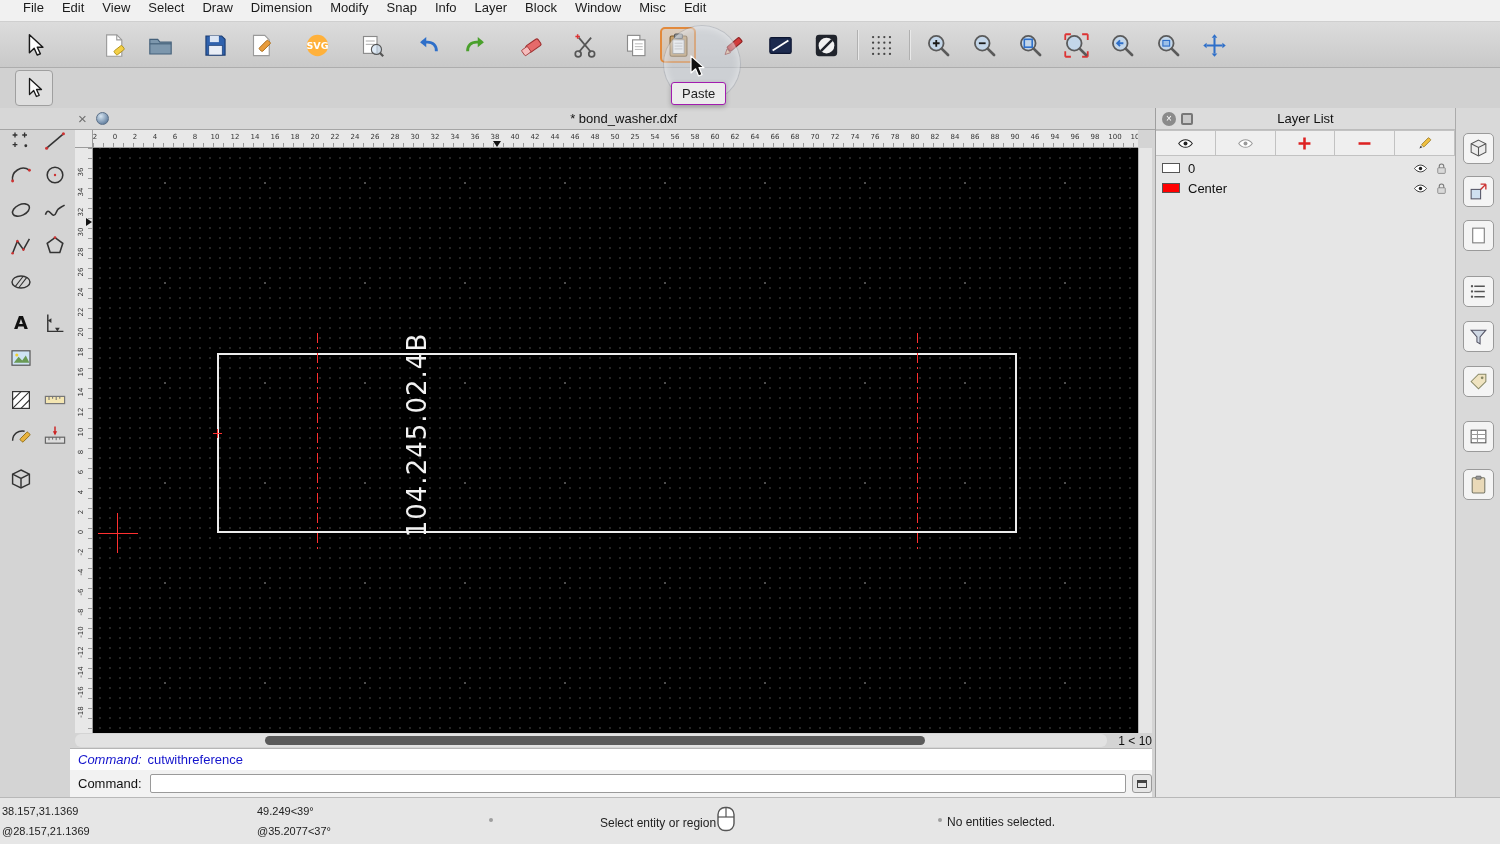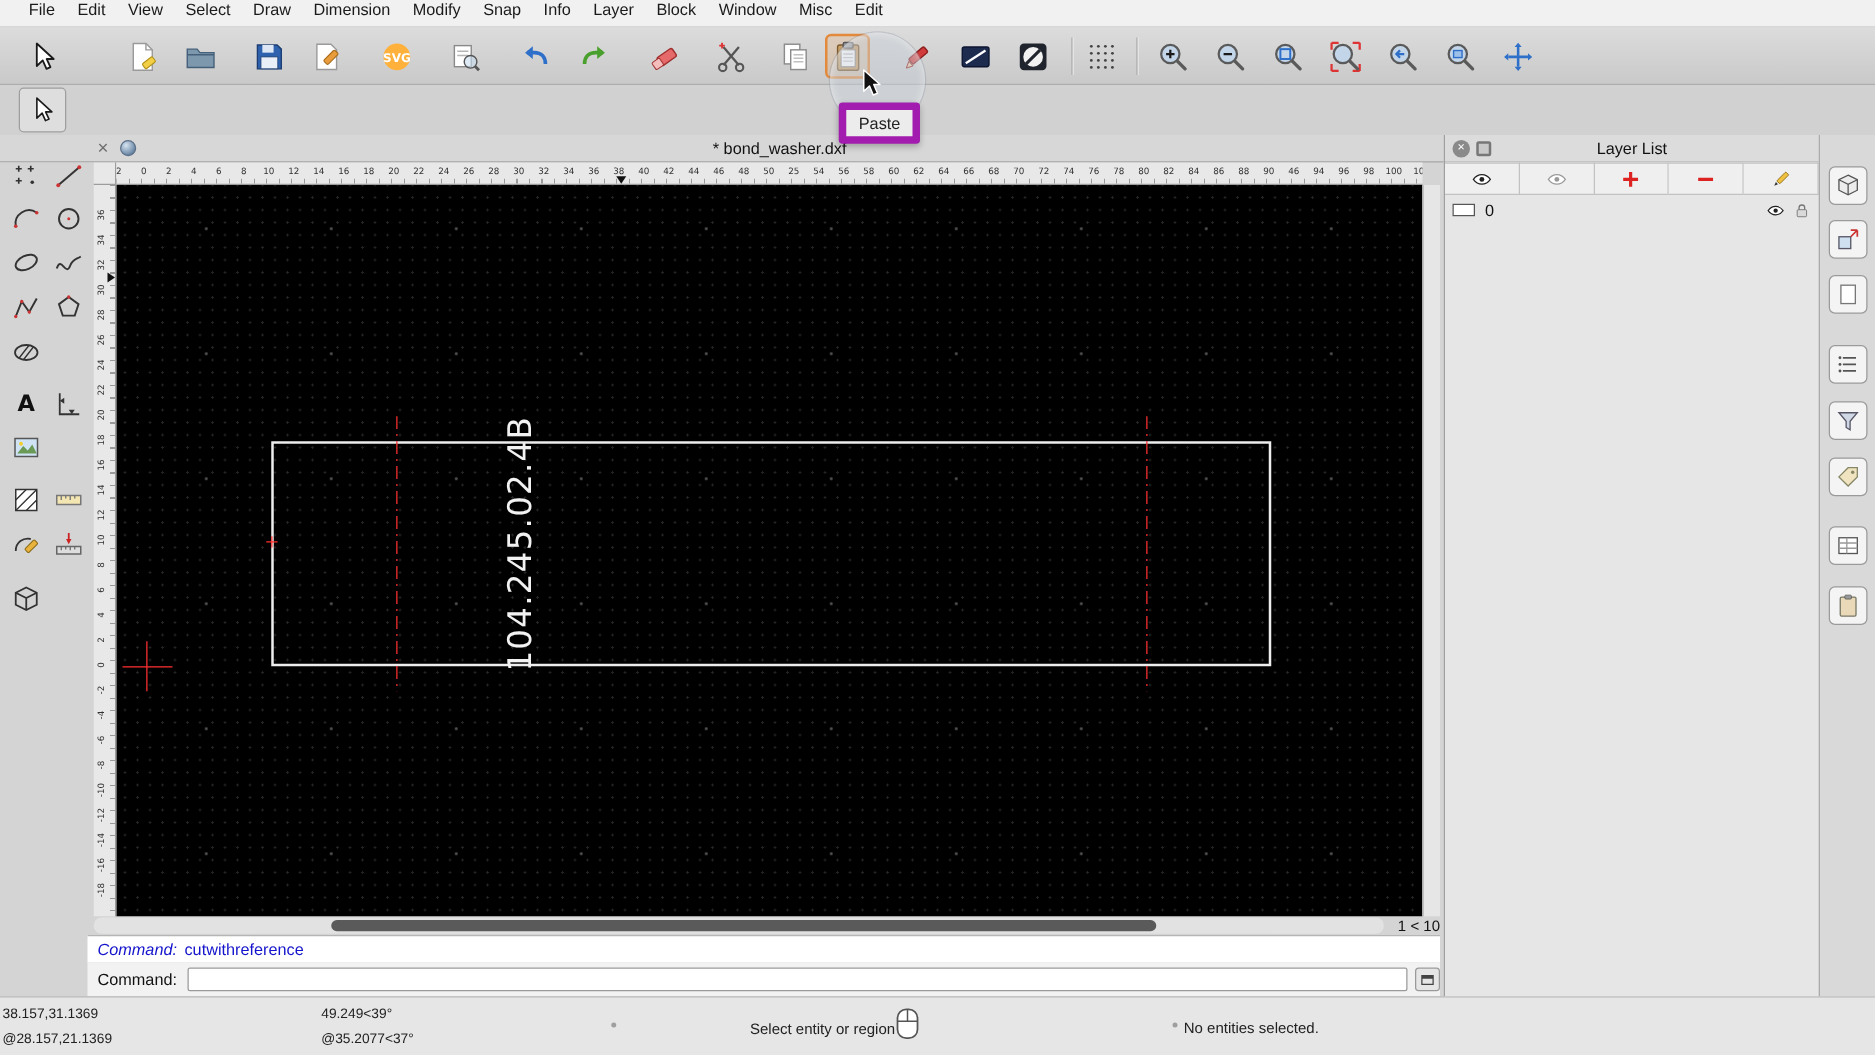--- a/index.html
+++ b/index.html
@@ -126,21 +126,21 @@
   
   .dock-strip{position:absolute;left:1455px;top:108px;width:45px;height:689px;background:#d9d9d9;border-left:1px solid #ababab;}
   .dock-btn{position:absolute;left:7px;width:31px;height:31px;background:#f4f4f4;border:1px solid #9a9a9a;
             border-radius:5px;display:flex;align-items:center;justify-content:center;}
   .dock-btn svg{width:21px;height:21px;}
 
   
   .cursor-halo{position:absolute;left:664px;top:26px;width:76px;height:76px;border-radius:50%;z-index:50;
                background:rgba(200,206,216,.45);box-shadow:0 0 0 1px rgba(130,140,155,.3),inset 0 0 8px rgba(255,255,255,.5);}
   .mac-cursor{position:absolute;left:689px;top:55px;width:17px;height:24px;z-index:60;}
-  .tooltip{position:absolute;left:671px;top:82px;padding:3px 10px;background:#ececec;border:6px solid #a21caf;
+  .tooltip{position:absolute;left:671px;top:82px;padding:3px 10px;background:#ececec;border:1px solid #a21caf;
            border-radius:3px;font-size:13px;color:#222;box-shadow:0 2px 5px rgba(0,0,0,.25);z-index:55;}
 </style>
 </head>
 <body>
 
 <div id="app">
 
   <div class="menubar" id="menubar">
       <span class="menu-item">File</span>
       <span class="menu-item">Edit</span>
@@ -645,20 +645,36 @@
               <circle cx="10" cy="10" r="2.3" fill="#222"></circle>
             </svg>
           </div>
           <div class="row-icon">
             <svg viewBox="0 0 20 20" xmlns="http://www.w3.org/2000/svg">
               <rect x="5" y="9" width="10" height="7.5" rx="1" fill="#d9d9d9" stroke="#777"></rect>
               <path d="M7 9V7a3 3 0 0 1 6 0v2" fill="none" stroke="#777" stroke-width="1.4"></path>
             </svg>
           </div>
         </div>
+        <div class="layer-row">
+          <div class="swatch" style="background: rgb(255, 0, 0);"></div>
+          <span class="layer-name">Center</span>
+          <div class="row-icon">
+            <svg viewBox="0 0 20 20" xmlns="http://www.w3.org/2000/svg">
+              <path d="M2 10s3.2-4.5 8-4.5S18 10 18 10s-3.2 4.5-8 4.5S2 10 2 10z" fill="#fff" stroke="#222" stroke-width="1.2"></path>
+              <circle cx="10" cy="10" r="2.3" fill="#222"></circle>
+            </svg>
+          </div>
+          <div class="row-icon">
+            <svg viewBox="0 0 20 20" xmlns="http://www.w3.org/2000/svg">
+              <rect x="5" y="9" width="10" height="7.5" rx="1" fill="#d9d9d9" stroke="#777"></rect>
+              <path d="M7 9V7a3 3 0 0 1 6 0v2" fill="none" stroke="#777" stroke-width="1.4"></path>
+            </svg>
+          </div>
+        </div>
       </div>
   </div>
 
   <div class="dock-strip" id="dock-strip">
       <div class="dock-btn" style="top: 25px;">
         <svg viewBox="0 0 20 20" xmlns="http://www.w3.org/2000/svg">
           <path d="M10 2 17 5.5v8L10 17 3 13.5v-8z" fill="#ececec" stroke="#555"></path>
           <path d="M3 5.5l7 3.5 7-3.5M10 9v8" stroke="#555" fill="none"></path>
         </svg>
       </div>

